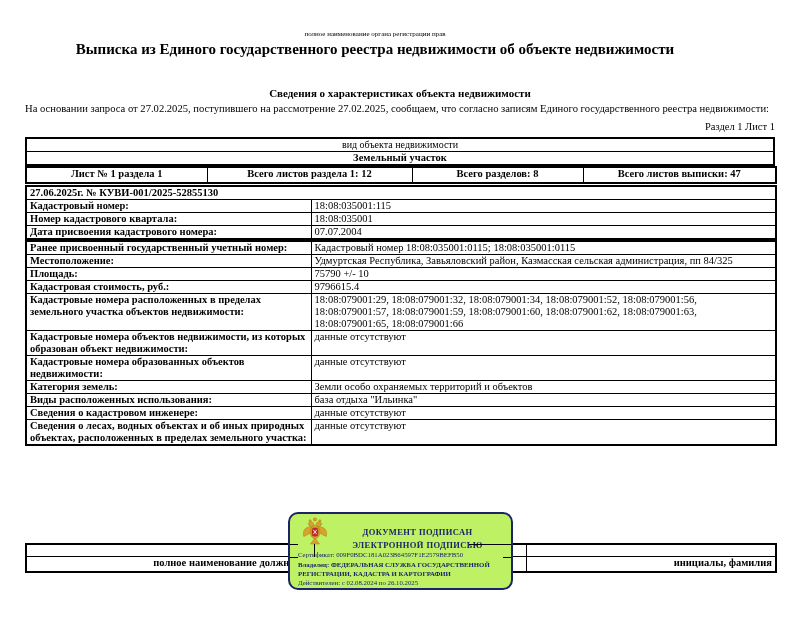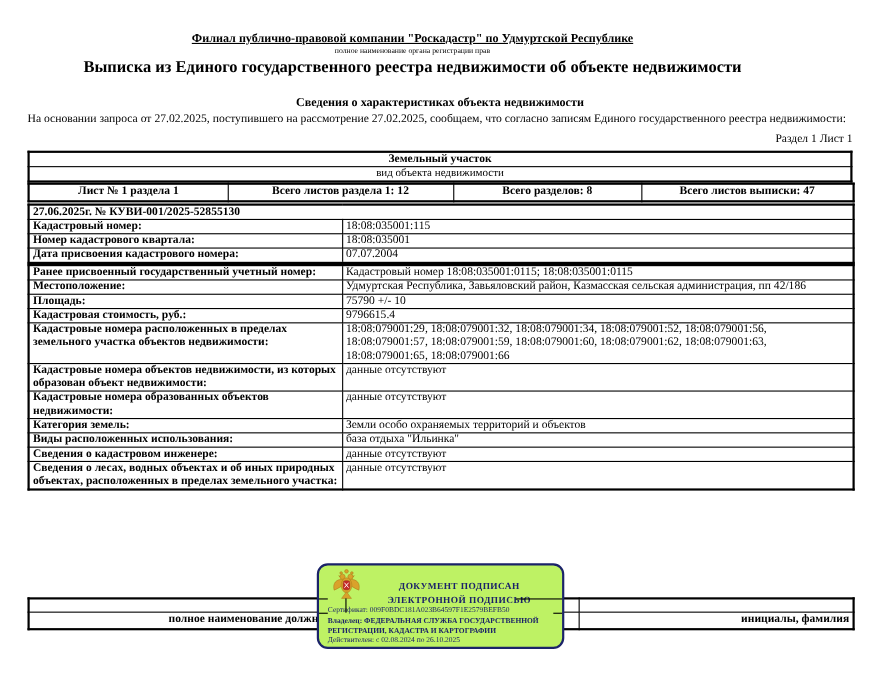--- a/index.html
+++ b/index.html
@@ -61,36 +61,35 @@
   .artifact { position:absolute; background:#000; }
   .art-h { height:1px; }
   .art-v { width:1px; }
 </style>
 </head>
 <body>
 
 <div class="page">
 
   <div class="header">
-    <div class="org-name">Филиал публично-правовой компании "Роскадастр" по Удмуртской Республике</div>
     <div class="org-caption">полное наименование органа регистрации прав</div>
     <div class="doc-title">Выписка из Единого государственного реестра недвижимости об объекте недвижимости</div>
   </div>
 
   <div class="info-title">Сведения о характеристиках объекта недвижимости</div>
   <div class="request-line">На основании запроса от 27.02.2025, поступившего на рассмотрение 27.02.2025, сообщаем, что согласно записям Единого государственного реестра недвижимости:</div>
   <div class="section-sheet">Раздел 1 Лист 1</div>
 
   <table class="tbl-kind outer2">
     <tbody>
-        <tr>
+        <tr style="height:12px;">
+      <td style="font-size:10px;">вид объекта недвижимости</td>
+    </tr>
+    <tr>
       <td class="bold">Земельный участок</td>
-    </tr>
-    <tr style="height:12px;">
-      <td style="font-size:10px;">вид объекта недвижимости</td>
     </tr>
   </tbody>
     </table>
 
   <table class="tbl-sheet outer2">
     <colgroup>
         <col style="width:181px">
         <col style="width:205px">
         <col style="width:171px">
         <col style="width:193px">
@@ -134,21 +133,21 @@
         <col style="width:285px">
         <col style="width:465px">
       </colgroup>
     <tbody>
         <tr>
       <td class="lbl">Ранее присвоенный государственный учетный номер:</td>
       <td>Кадастровый номер 18:08:035001:0115; 18:08:035001:0115</td>
     </tr>
     <tr>
       <td class="lbl">Местоположение:</td>
-      <td>Удмуртская Республика, Завьяловский район, Казмасская сельская администрация, пп 42/186</td>
+      <td>Удмуртская Республика, Завьяловский район, Казмасская сельская администрация, пп 84/325</td>
     </tr>
     <tr>
       <td class="lbl">Площадь:</td>
       <td>75790 +/- 10</td>
     </tr>
     <tr>
       <td class="lbl">Кадастровая стоимость, руб.:</td>
       <td>9796615.4</td>
     </tr>
     <tr class="h2">

